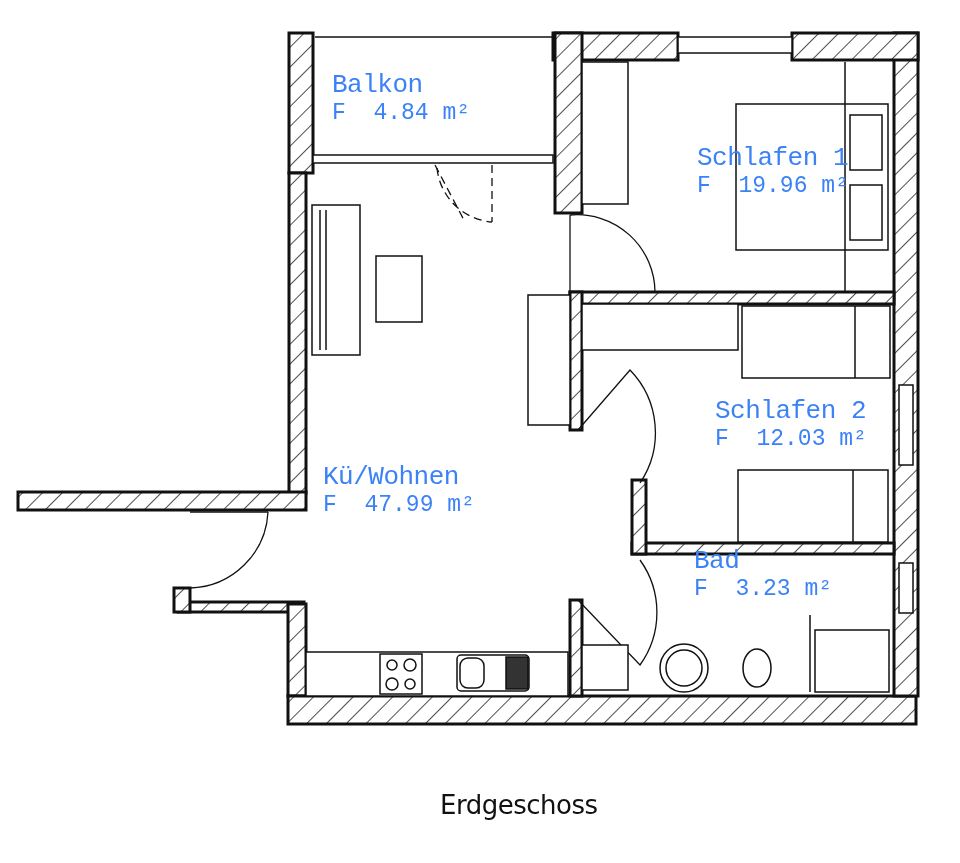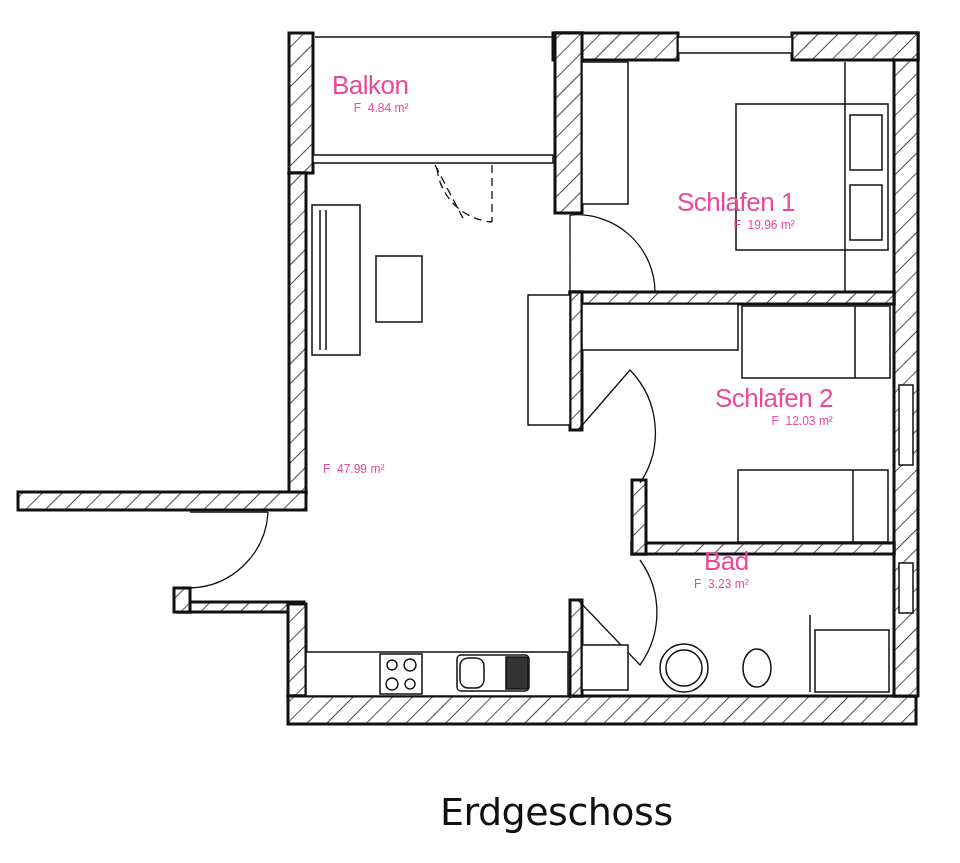--- a/index.html
+++ b/index.html
@@ -1,21 +1,21 @@
 <!DOCTYPE html>
 <html><head>
 <meta charset="utf-8">
 <style>
   html, body { margin:0; padding:0; background:#ffffff; }
   body { width:960px; height:863px; position:relative; overflow:hidden; font-family:"DejaVu Sans", sans-serif; color:#111; }
   svg.plan { position:absolute; left:0; top:0; }
-  .label { position:absolute; color:#ec4899; white-space:nowrap; font-family:Liberation Sans, sans-serif;text-align:right; }
+  .label { position:absolute; color:#3b82f6; white-space:nowrap; font-family:Liberation Mono, monospace; }
   .room-name { font-size:26px; letter-spacing:-0.5px; }
-  .room-area { font-size:12px; }
-  .title { position:absolute; left:440px; top:790px; font-size:38px; letter-spacing:-0.5px; font-family:"DejaVu Sans", sans-serif; }
+  .room-area { font-size:23px; }
+  .title { position:absolute; left:440px; top:790px; font-size:26px; letter-spacing:-0.5px; font-family:"DejaVu Sans", sans-serif; }
 </style>
 </head>
 <body>
 
 <svg class="plan" width="960" height="863" viewBox="0 0 960 863" xmlns="http://www.w3.org/2000/svg">
   <defs>
     <pattern id="hatch" patternUnits="userSpaceOnUse" width="14" height="14" patternTransform="rotate(45)">
       <rect width="14" height="14" fill="#fff"></rect>
       <line x1="0" y1="0" x2="0" y2="14" stroke="#222" stroke-width="1.6"></line>
     </pattern>
@@ -105,31 +105,32 @@
     <rect x="815" y="630" width="74" height="62"></rect>
     <line x1="810" y1="615" x2="810" y2="692"></line>
   </g>
 </svg>
 
 <div class="label" style="left:332px;top:70px;">
   <div class="room-name">Balkon</div>
   <div class="room-area"><span>F</span>&nbsp; <span>4.84</span> <span>m²</span></div>
 </div>
 
-<div class="label" style="left:677px;top:143px;margin-top:44px;">
+<div class="label" style="left:697px;top:143px;">
   <div class="room-name">Schlafen 1</div>
   <div class="room-area"><span>F</span>&nbsp; <span>19.96</span> <span>m²</span></div>
 </div>
 
-<div class="label" style="left:715px;top:383px;">
+<div class="label" style="left:715px;top:396px;">
   <div class="room-name">Schlafen 2</div>
   <div class="room-area"><span>F</span>&nbsp; <span>12.03</span> <span>m²</span></div>
 </div>
 
 <div class="label" style="left:323px;top:462px;">
+  <div class="room-name">Kü/Wohnen</div>
   <div class="room-area"><span>F</span>&nbsp; <span>47.99</span> <span>m²</span></div>
 </div>
 
 <div class="label" style="left:694px;top:546px;">
   <div class="room-name">Bad</div>
   <div class="room-area"><span>F</span>&nbsp; <span>3.23</span> <span>m²</span></div>
 </div>
 
 <div class="title">Erdgeschoss</div>
 

